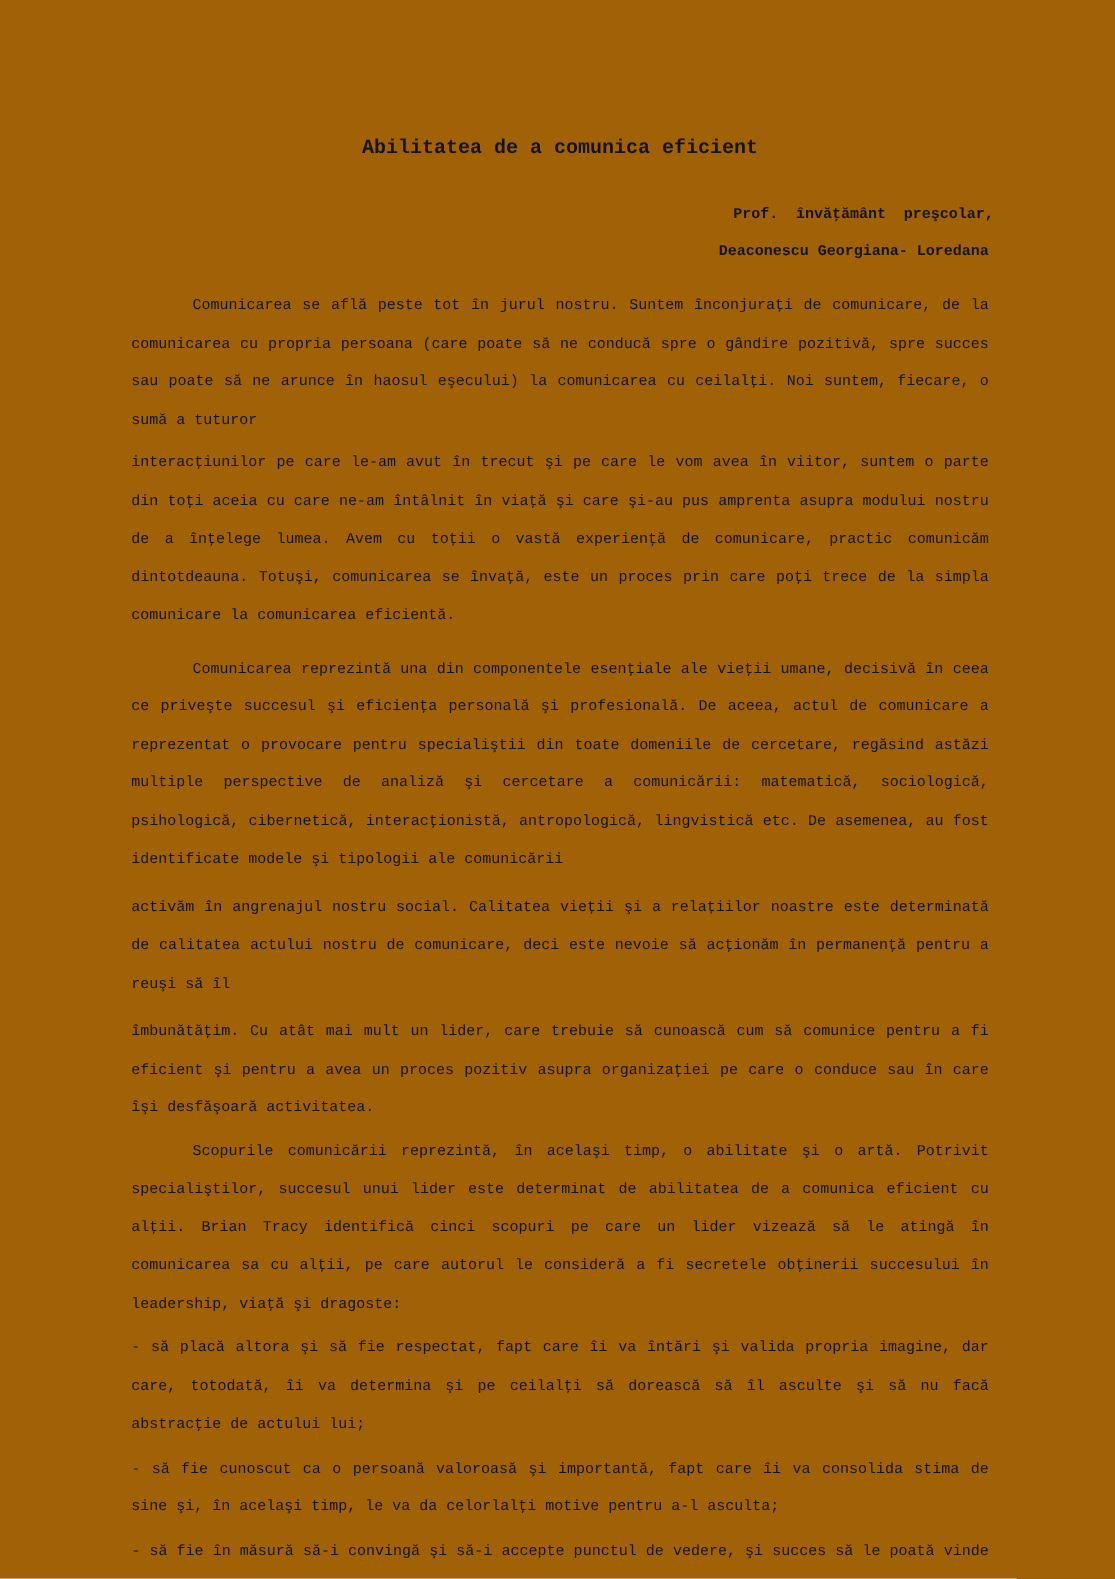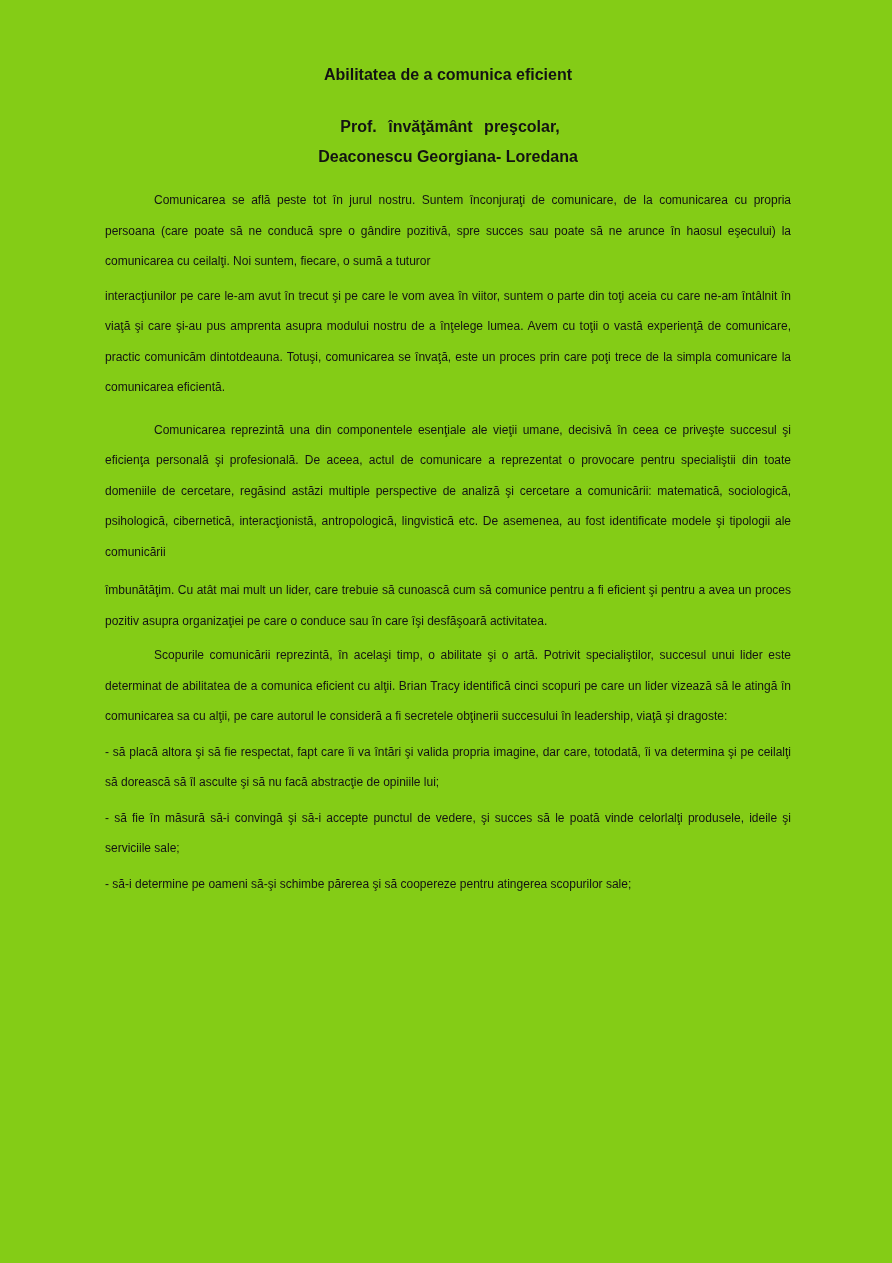--- a/index.html
+++ b/index.html
@@ -5,37 +5,37 @@
   html, body {
     margin: 0;
     padding: 0;
     background: #ffffff;
   }
   .page {
     position: relative;
     width: 892px;
     height: 1263px;
     box-sizing: border-box;
-    background: #84cc16;
+    background: #a16207;
     color: #131313;
-    font-family: Liberation Sans, sans-serif;
-    padding: 64px 101px 0 105px;
+    font-family: Liberation Mono, monospace;
+    padding: 108px 101px 0 105px;
     overflow: hidden;
   }
   .doc-title {
     text-align: center;
     font-size: 16px;
     font-weight: bold;
     line-height: 21px;
     margin: 0;
   }
   .byline {
-    text-align: center;
+    text-align: right;
     font-weight: bold;
-    font-size: 16px;
+    font-size: 12px;
     line-height: 30px;
     margin-top: 27px;
   }
   .byline-line1 {
     word-spacing: 7px;
     margin-right: -4px;
   }
   .byline-line2 {
   }
   .body-text p {
@@ -60,20 +60,22 @@
 
   <div class="byline">
     <div class="byline-line1">Prof. învăţământ preşcolar,</div>
     <div class="byline-line2">Deaconescu Georgiana- Loredana</div>
   </div>
 
   <div class="body-text">
     <p class="p-indent first-body">Comunicarea se află peste tot în jurul nostru. Suntem înconjuraţi de comunicare, de la comunicarea cu propria persoana (care poate să ne conducă spre o gândire pozitivă, spre succes sau poate să ne arunce în haosul eşecului) la comunicarea cu ceilalţi. Noi suntem, fiecare, o sumă a tuturor</p>
     <p class="m-top-sm">interacţiunilor pe care le-am avut în trecut şi pe care le vom avea în viitor, suntem o parte din toţi aceia cu care ne-am întâlnit în viaţă şi care şi-au pus amprenta asupra modului nostru de a înţelege lumea. Avem cu toţii o vastă experienţă de comunicare, practic comunicăm dintotdeauna. Totuşi, comunicarea se învaţă, este un proces prin care poţi trece de la simpla comunicare la comunicarea eficientă.</p>
     <p class="p-indent m-top-lg">Comunicarea reprezintă una din componentele esenţiale ale vieţii umane, decisivă în ceea ce priveşte succesul şi eficienţa personală şi profesională. De aceea, actul de comunicare a reprezentat o provocare pentru specialiştii din toate domeniile de cercetare, regăsind astăzi multiple perspective de analiză şi cercetare a comunicării: matematică, sociologică, psihologică, cibernetică, interacţionistă, antropologică, lingvistică etc. De asemenea, au fost identificate modele şi tipologii ale comunicării</p>
+    <p class="m-top-md">activăm în angrenajul nostru social. Calitatea vieţii şi a relaţiilor noastre este determinată de calitatea actului nostru de comunicare, deci este nevoie să acţionăm în permanenţă pentru a reuşi să îl</p>
     <p class="m-top-md">îmbunătăţim. Cu atât mai mult un lider, care trebuie să cunoască cum să comunice pentru a fi eficient şi pentru a avea un proces pozitiv asupra organizaţiei pe care o conduce sau în care îşi desfăşoară activitatea.</p>
     <p class="p-indent m-top-sm">Scopurile comunicării reprezintă, în acelaşi timp, o abilitate şi o artă. Potrivit specialiştilor, succesul unui lider este determinat de abilitatea de a comunica eficient cu alţii. Brian Tracy identifică cinci scopuri pe care un lider vizează să le atingă în comunicarea sa cu alţii, pe care autorul le consideră a fi secretele obţinerii succesului în leadership, viaţă şi dragoste:</p>
-    <p class="bullet">- să placă altora şi să fie respectat, fapt care îi va întări şi valida propria imagine, dar care, totodată, îi va determina şi pe ceilalţi să dorească să îl asculte şi să nu facă abstracţie de opiniile lui;</p>
+    <p class="bullet">- să placă altora şi să fie respectat, fapt care îi va întări şi valida propria imagine, dar care, totodată, îi va determina şi pe ceilalţi să dorească să îl asculte şi să nu facă abstracţie de actului lui;</p>
+    <p class="bullet">- să fie cunoscut ca o persoană valoroasă şi importantă, fapt care îi va consolida stima de sine şi, în acelaşi timp, le va da celorlalţi motive pentru a-l asculta;</p>
     <p class="bullet">- să fie în măsură să-i convingă şi să-i accepte punctul de vedere, şi succes să le poată vinde celorlalţi produsele, ideile şi serviciile sale;</p>
     <p class="bullet">- să-i determine pe oameni să-şi schimbe părerea şi să coopereze pentru atingerea scopurilor sale;</p>
   </div>
 
 </div>
 
 </body></html>

